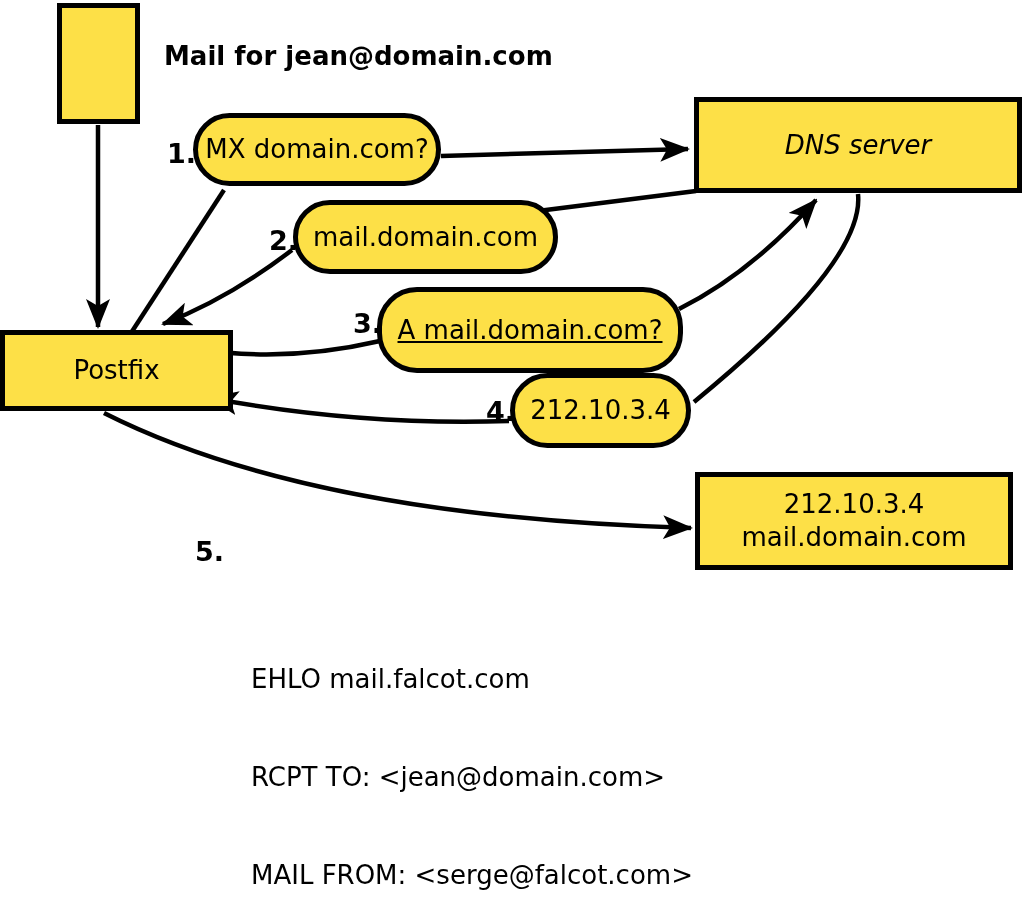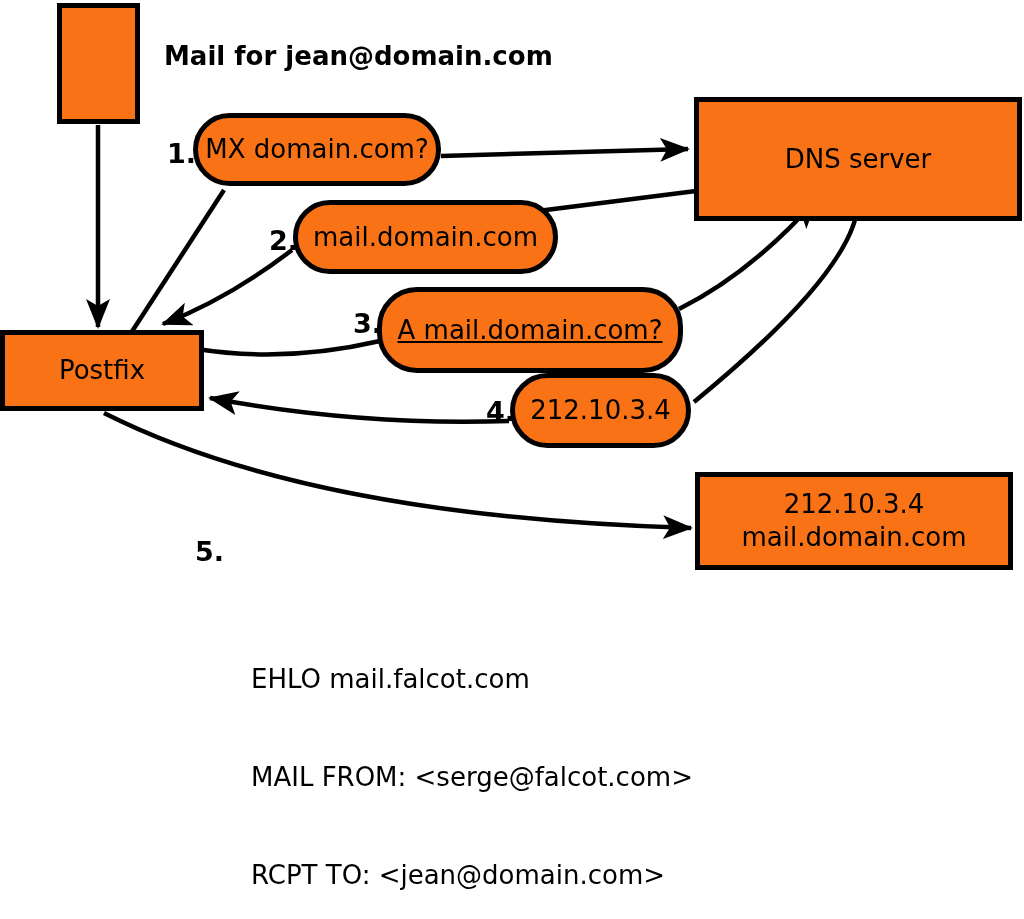--- a/index.html
+++ b/index.html
@@ -4,21 +4,21 @@
 <style>
   html,body{margin:0;padding:0;background:#fff;}
   #canvas{
     position:relative;width:1024px;height:919px;background:#fff;
     font-family:"DejaVu Sans","Liberation Sans",sans-serif;color:#000;
     overflow:hidden;
     border-radius:26px;
   }
   #wires{position:absolute;left:0;top:0;width:1024px;height:919px;}
   .node{
-    position:absolute;box-sizing:border-box;border:5px solid #000;background:#f97316;
+    position:absolute;box-sizing:border-box;border:5px solid #000;background:#fde047;
     display:flex;align-items:center;justify-content:center;text-align:center;
     font-size:26px;line-height:33px;
   }
   .stadium{border-radius:40px;}
   .stepnum{
     position:absolute;font-size:27px;font-weight:bold;text-align:right;
   }
   .floating-label{position:absolute;font-size:26px;white-space:nowrap;}
   .note{font-weight:600;}
   .smtp{
@@ -49,25 +49,25 @@
       <path d="M858,194 Q865,262 694,402"></path>
       <path d="M509,421 Q360,426 210,398" marker-end="url(#arrow)"></path>
       <path d="M104,413 Q310,517 691,528" marker-end="url(#arrow)"></path>
     </g>
   </svg>
 
   <div class="node" style="left:57px;top:3px;width:83px;height:121px;"></div>
 
   <div class="floating-label note" style="left:164px;top:41px;">Mail for jean@domain.com</div>
 
-  <div class="node" style="left:0px;top:330px;width:204px;height:81px;">
+  <div class="node" style="left:0px;top:330px;width:233px;height:81px;">
     <span>Postfix</span>
   </div>
 
-  <div class="node" style="left:694px;top:97px;width:328px;height:124px;">
+  <div class="node" style="left:694px;top:97px;width:328px;height:96px;font-style:italic;">
     <span>DNS server</span>
   </div>
 
   <div class="node" style="left:695px;top:472px;width:318px;height:98px;flex-direction:column;">
     <span>212.10.3.4</span>
     <span>mail.domain.com</span>
   </div>
 
   <div class="stepnum" style="left:150px;top:138px;width:46px;">1.</div>
   <div class="node stadium" style="left:193px;top:113px;width:248px;height:73px;">
@@ -86,22 +86,22 @@
 
   <div class="stepnum" style="left:469px;top:396px;width:46px;">4.</div>
   <div class="node stadium" style="left:510px;top:373px;width:181px;height:75px;">
     <span>212.10.3.4</span>
   </div>
 
   <div class="stepnum" style="left:178px;top:536px;width:46px;">5.</div>
 
   <div class="smtp">
     <div class="line">EHLO mail.falcot.com</div>
+    <div class="line">RCPT TO: &lt;jean@domain.com&gt;</div>
     <div class="line">MAIL FROM: &lt;serge@falcot.com&gt;</div>
-    <div class="line">RCPT TO: &lt;jean@domain.com&gt;</div>
     
     
     
     
     
     
     
   </div>
 
 </div>

